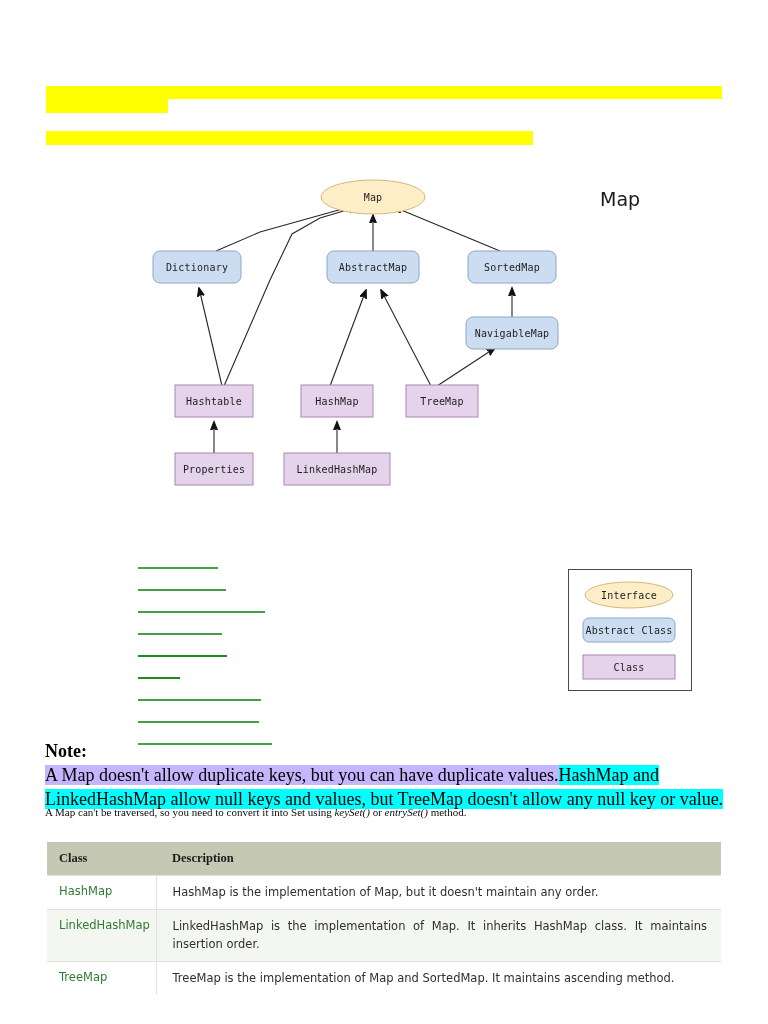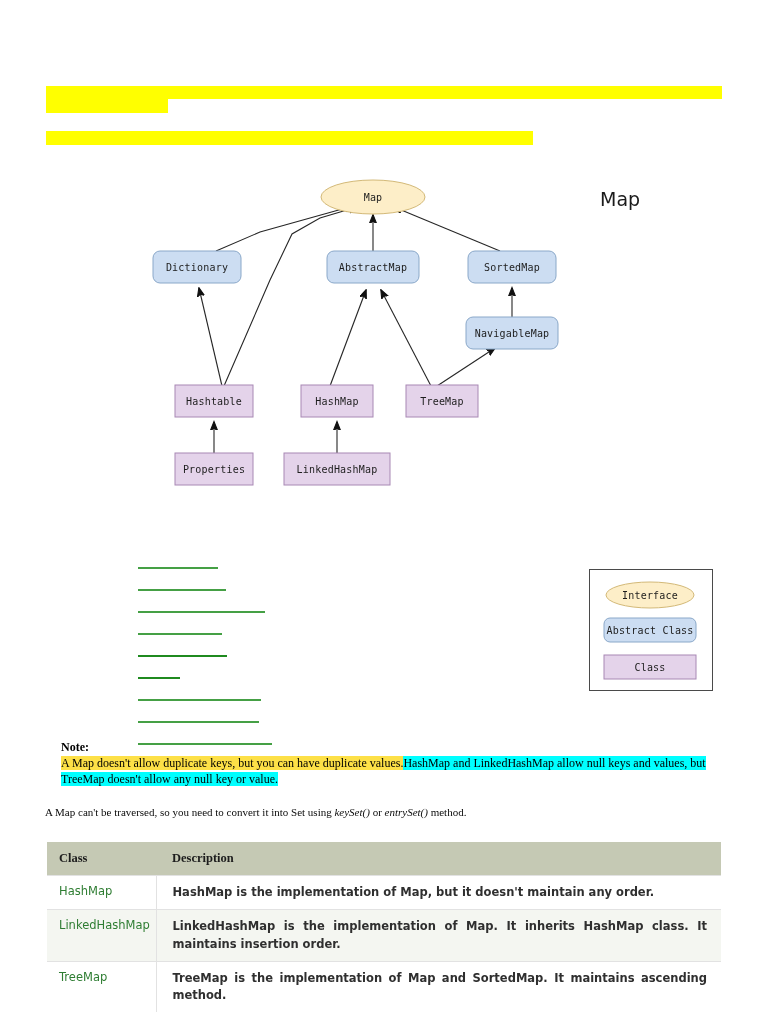--- a/index.html
+++ b/index.html
@@ -50,21 +50,21 @@
     position: absolute;
     left: 600px; top: 188px;
     font-family: "DejaVu Sans", "Liberation Sans", sans-serif;
     font-size: 19px;
     color: #1b1b1b;
   }
 
   
   #legend-box {
     position: absolute;
-    left: 589px; top: 409px;
+    left: 568px; top: 409px;
     width: 122px; height: 120px;
     border: 1px solid #4a4a4a;
     background: #ffffff;
   }
 
   
   #link-stub-list {
     position: absolute;
     left: 138px; top: 552px;
     width: 300px;
@@ -83,27 +83,26 @@
     font-size: 0;
     color: transparent;
   }
   .link-stub.dark i { background: #1f8a1f; }
 
   
   #note-block {
     position: absolute;
     left: 45px; top: 740px;
     width: 682px;
-    font-size: 12px;
+    font-size: 18px;
     color: #000000;
     line-height: 1.32;
-    margin-left: 16px;
   }
   #note-label { font-weight: bold; }
-  .hl-yellow { background: #fde047; }
+  .hl-yellow { background: #c4b5fd; }
   .hl-cyan   { background: #00ffff; }
 
   #traverse-para {
     position: absolute;
     left: 45px; top: 806px;
     width: 690px;
     font-size: 11px;
     color: #0a0a0a;
   }
   #traverse-para em { font-style: italic; }
@@ -136,21 +135,20 @@
     border-top: 1px solid #e2e2e2;
     border-right: 1px solid #e2e2e2;
     color: #2f2f2f;
   }
   #class-table td.cell-desc {
     border-right: none;
     padding-left: 16px;
     padding-right: 14px;
     text-align: justify;
     line-height: 1.5;
-    font-weight: bold;
   }
   #class-table td.cell-class {
     color: #2e7d32;
     white-space: nowrap;
   }
   #class-table tr.alt td { background: #f4f6f1; }
   #class-table tr.plain td { background: #ffffff; }
 </style>
 </head>
 <body>

